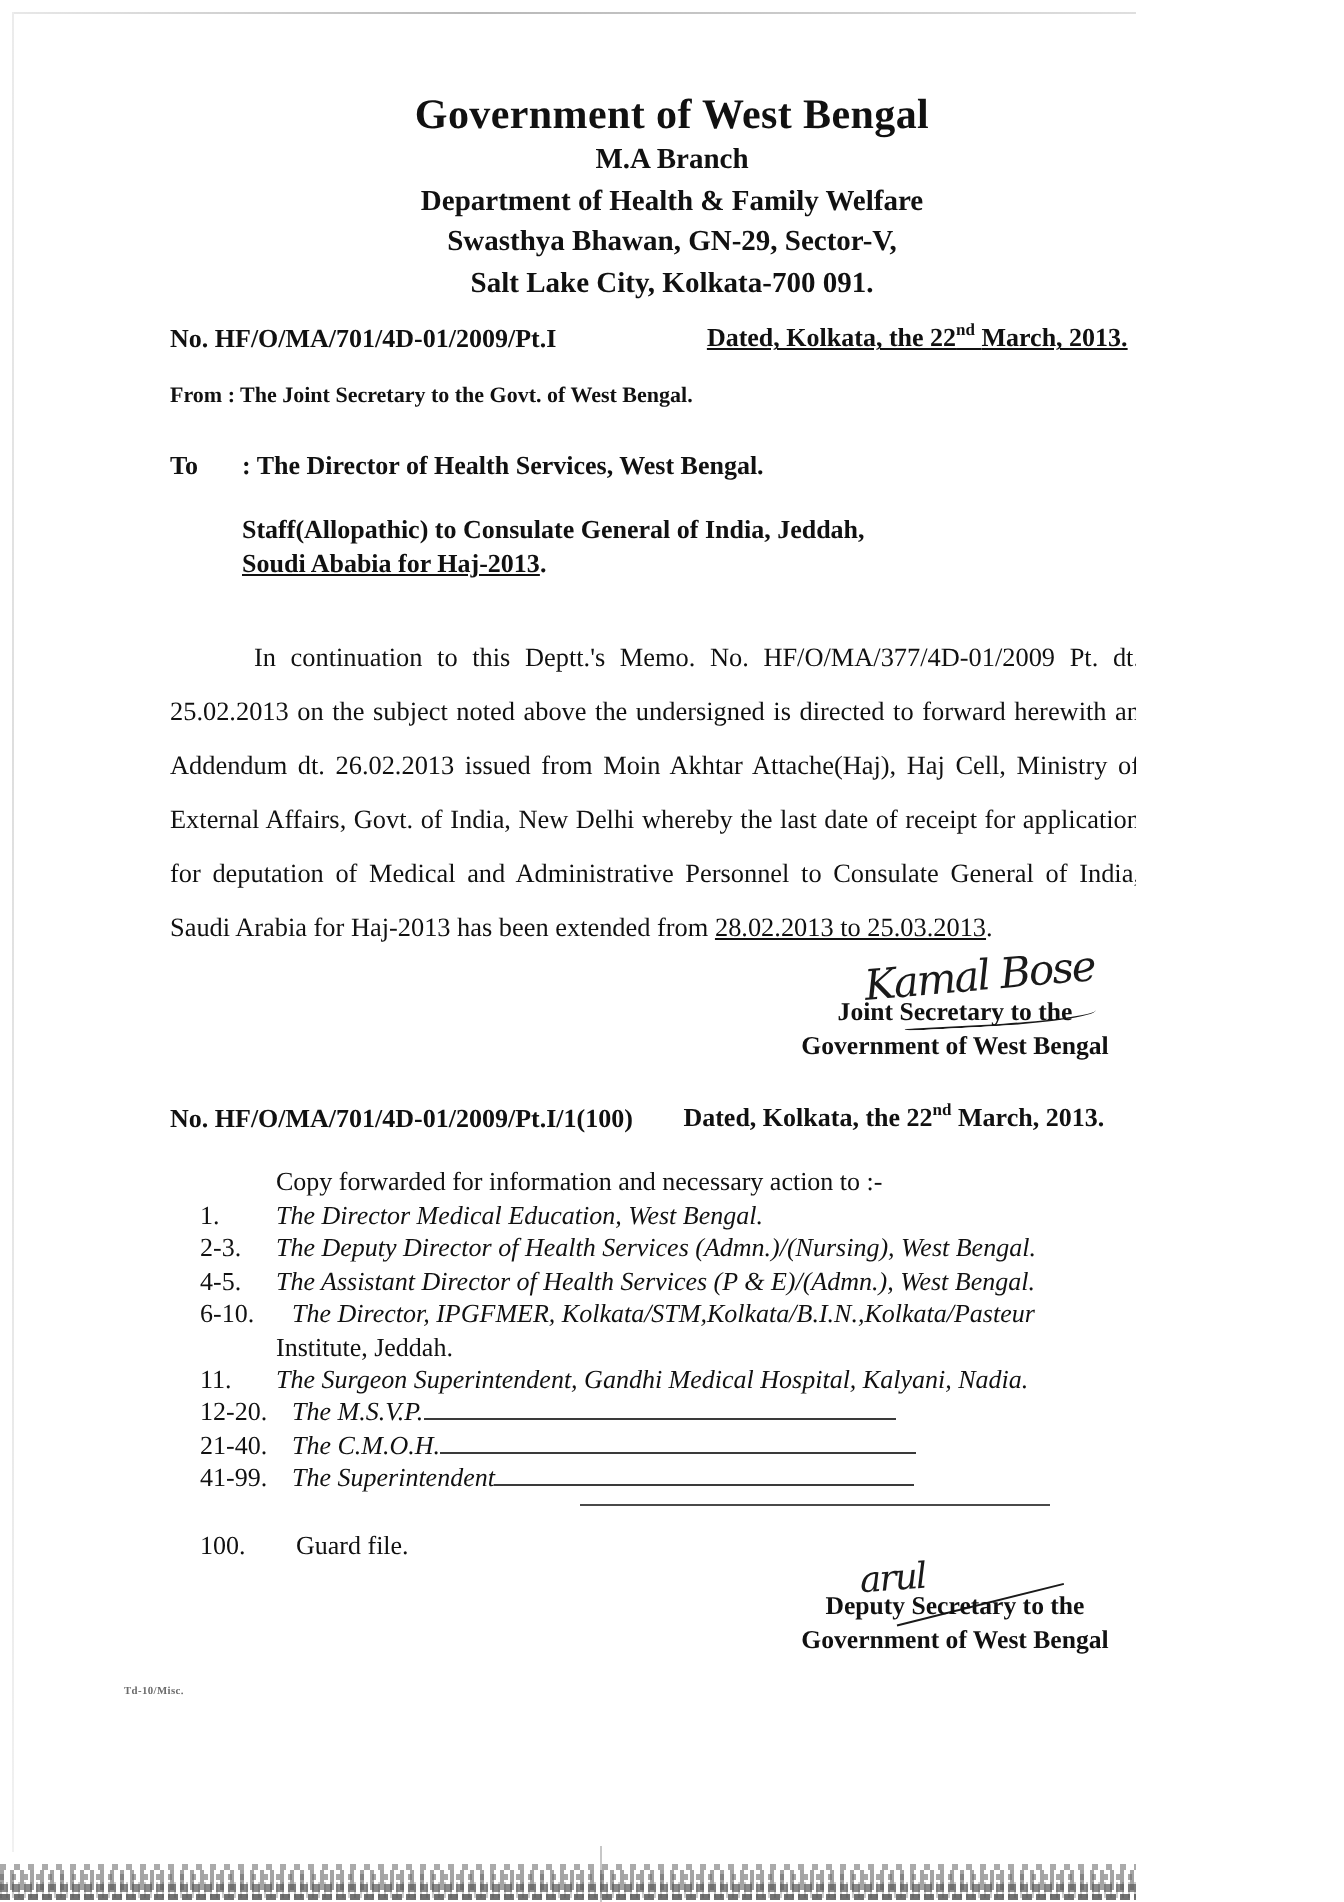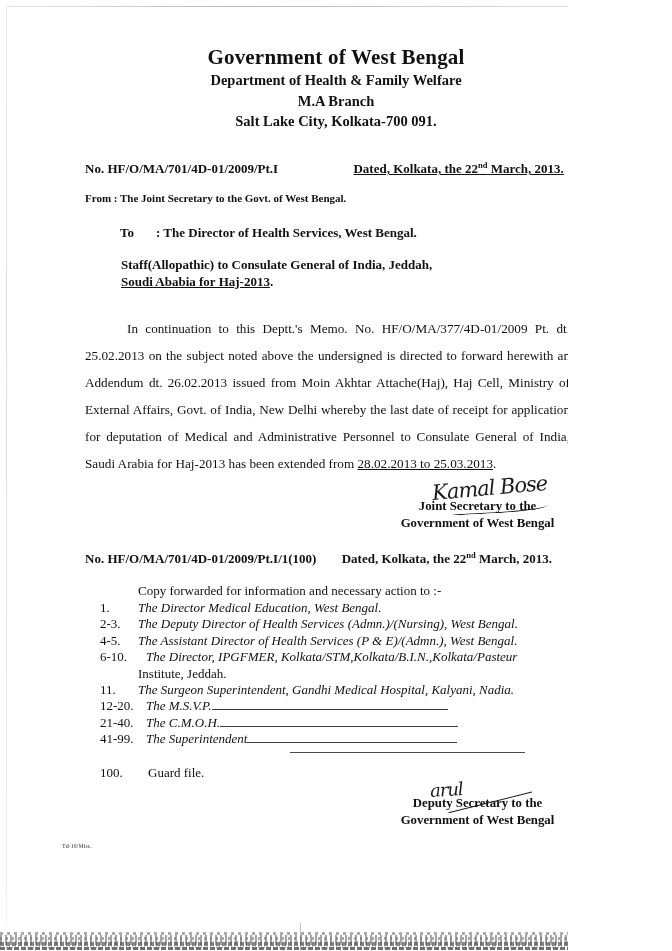--- a/index.html
+++ b/index.html
@@ -90,21 +90,21 @@
   sup { font-size: 8.5px; vertical-align: super; }
 
   .from-line {
     position: absolute; left: 85px; top: 192px;
     font-size: 11px; font-weight: bold;
   }
   .to-line {
     position: absolute; left: 85px; top: 225px;
     font-size: 13px; font-weight: bold;
   }
-  .to-line .to-label { display: inline-block; width: 36px; margin-left: 35px; }
+  .to-line .to-label { display: inline-block; width: 36px; }
 
   .sub-block {
     position: absolute; left: 88px; top: 256px; width: 470px;
     font-size: 13px; font-weight: bold; line-height: 1.32;
   }
   .sub-block .sub-label { display: inline-block; }
   .sub-block .sub-l2, .sub-block .sub-l3 { padding-left: 33px; }
   .u { text-decoration: underline; }
 
   .body-para {
@@ -224,22 +224,23 @@
 <div class="page">
 
   <div class="scan-edge-top"></div>
   <div class="scan-edge-left"></div>
   <div class="scan-edge-right"></div>
 
   <div class="pen-mark"></div>
 
   <div class="header">
     <div class="org-title">Government of West Bengal</div>
+    <div class="dept-line">M.A Branch</div>
     <div class="dept-line">Department of Health &amp; Family Welfare</div>
-    <div class="dept-line">M.A Branch</div>
+    <div class="dept-line">Swasthya Bhawan, GN-29, Sector-V,</div>
     <div class="dept-line">Salt Lake City, Kolkata-700 091.</div>
   </div>
 
   <div class="memo-no-row">
     <span>No. HF/O/MA/701/4D-01/2009/Pt.I</span>
     <span class="date-part">
       <span>Dated, Kolkata, the 22</span><sup>nd</sup>
       <span>March, 2013.</span>
     </span>
   </div>

